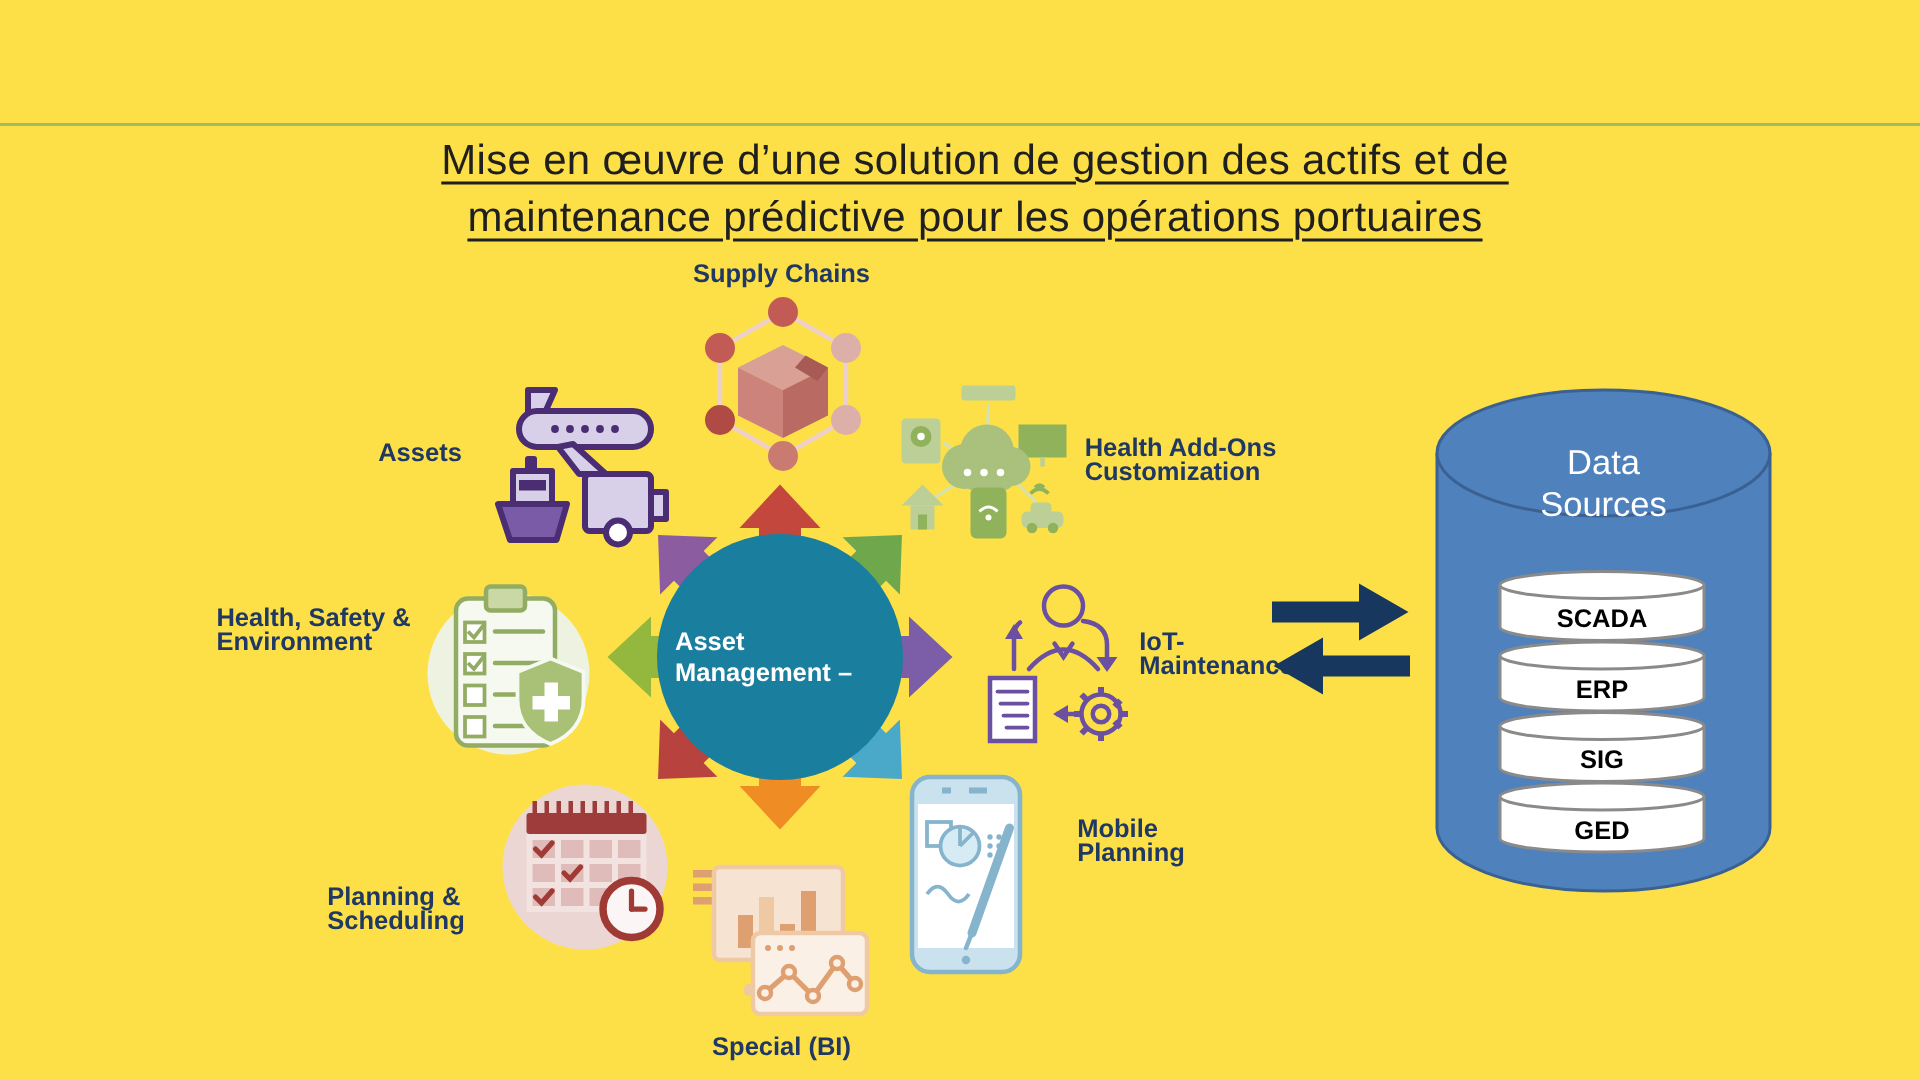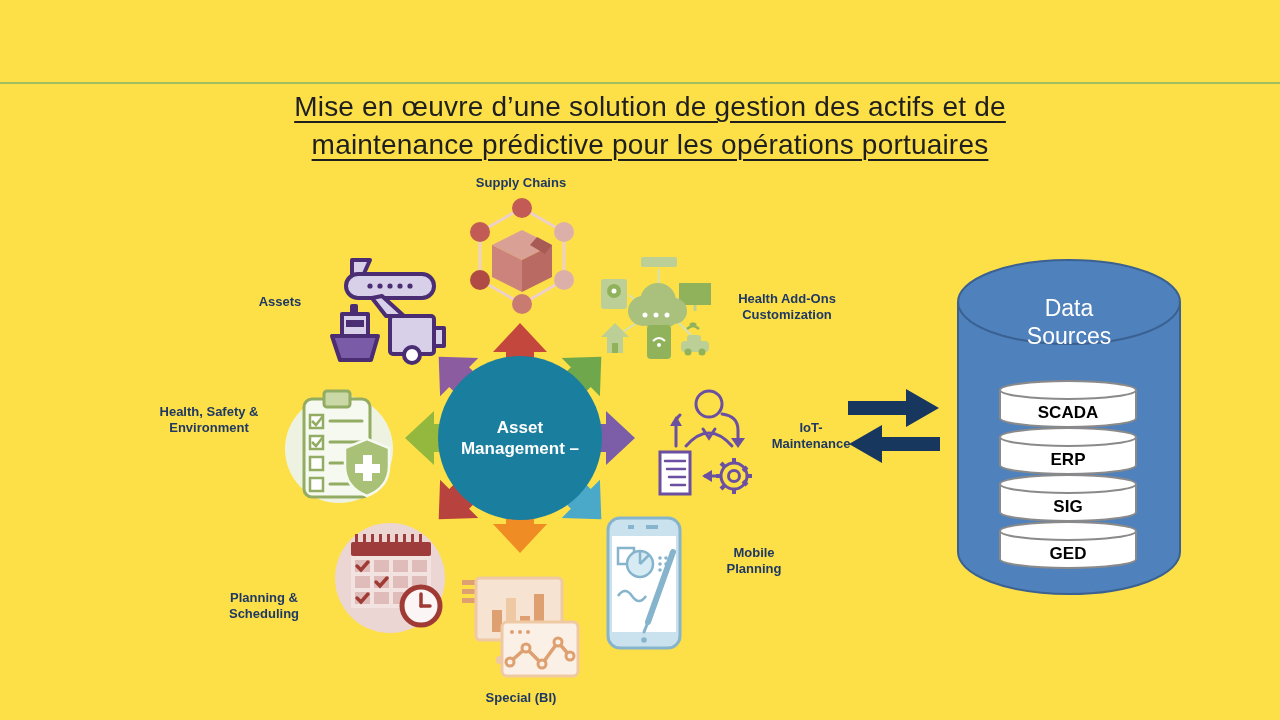--- a/index.html
+++ b/index.html
@@ -5,25 +5,25 @@
   html,body{margin:0;padding:0;background:#fff;}
   .stage{position:relative;width:1280px;height:720px;background:#fde047;overflow:hidden;
          font-family:"Liberation Sans",sans-serif;}
   .accent-line{position:absolute;left:0;top:82px;width:1280px;height:2px;background:#9FBE5F;}
   .title{position:absolute;left:0;top:88px;width:1280px;text-align:center;transform:translateX(10px);
          color:#1F1F1F;font-size:28px;font-weight:400;line-height:38px;letter-spacing:.2px;}
   .title .tline{text-decoration:underline;text-decoration-thickness:2px;text-underline-offset:5px;}
   .hub-arrows{position:absolute;left:395px;top:313px;}
   .hub{position:absolute;left:438px;top:356px;width:164px;height:164px;border-radius:50%;
        background:#1A7E9E;display:flex;flex-direction:column;justify-content:center;align-items:center;
-       text-align:center;}
+       text-align:left;}
   .hub-title{width:140px;color:#FFFFFF;font-weight:700;font-size:17px;line-height:21px;}
   .hub-sub{width:126px;color:#A9D3E2;font-weight:400;font-size:17px;line-height:21px;margin-top:3px;}
-  .nlabel{position:absolute;transform:translateX(-50%);color:#1F3864;font-size:13px;font-weight:700;
-          line-height:16px;text-align:center;white-space:pre-line;}
+  .nlabel{position:absolute;transform:translateX(-50%);color:#1F3864;font-size:17px;font-weight:700;
+          line-height:16px;text-align:left;white-space:pre-line;}
   .icon{position:absolute;}
   svg text{font-family:"Liberation Sans",sans-serif;}
 </style>
 </head>
 <body>
 
 <div class="stage">
 
   <div class="accent-line"></div>
 

